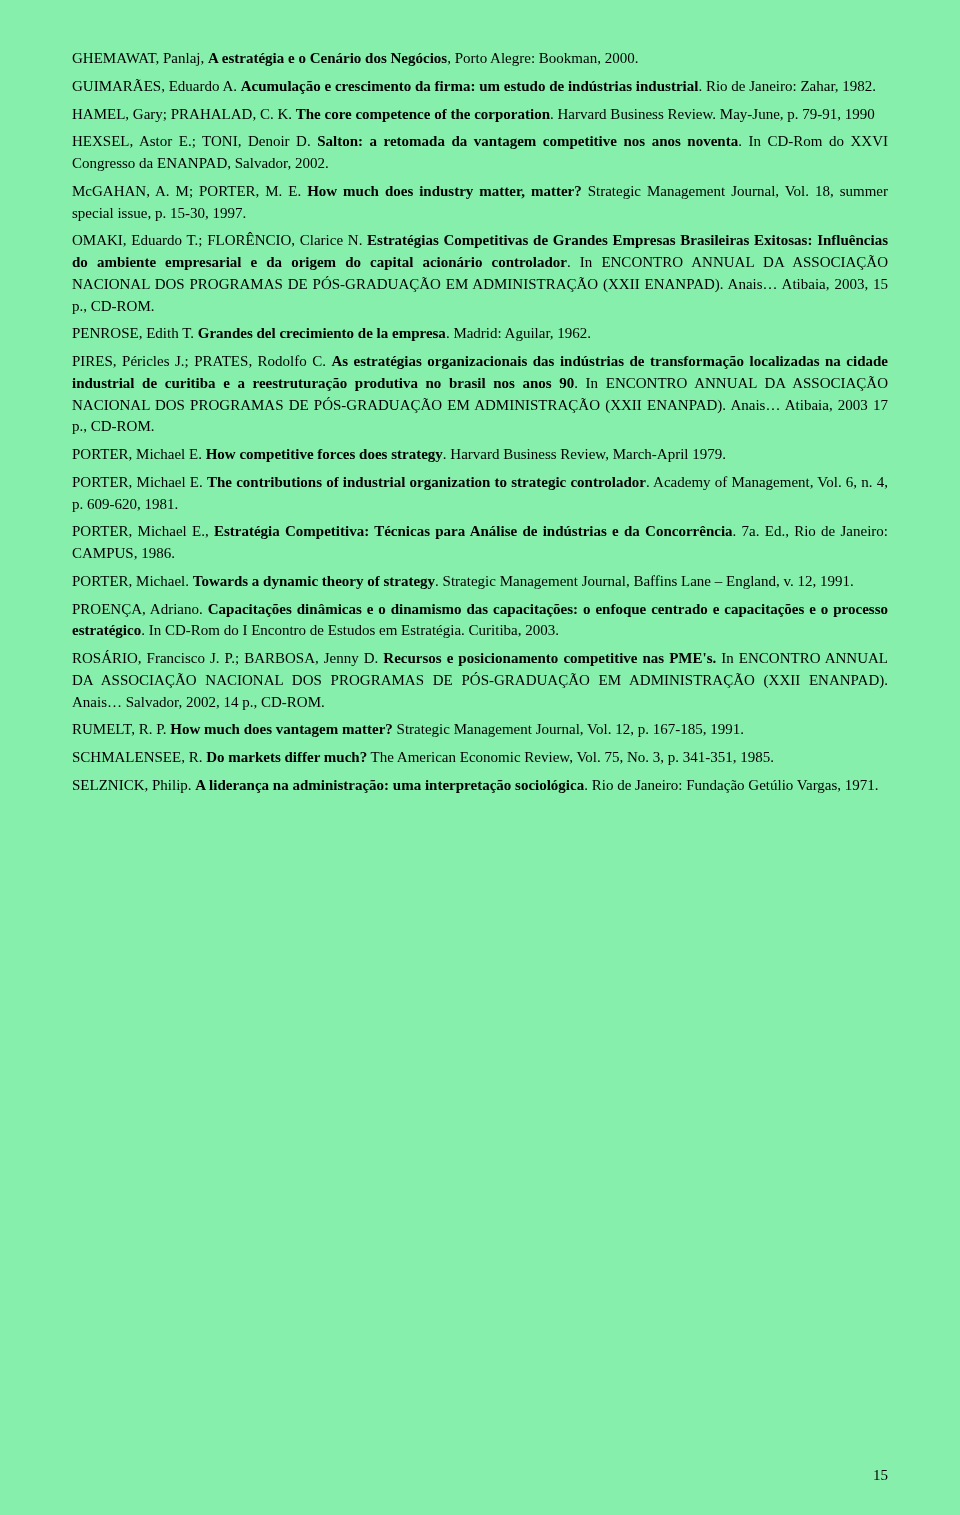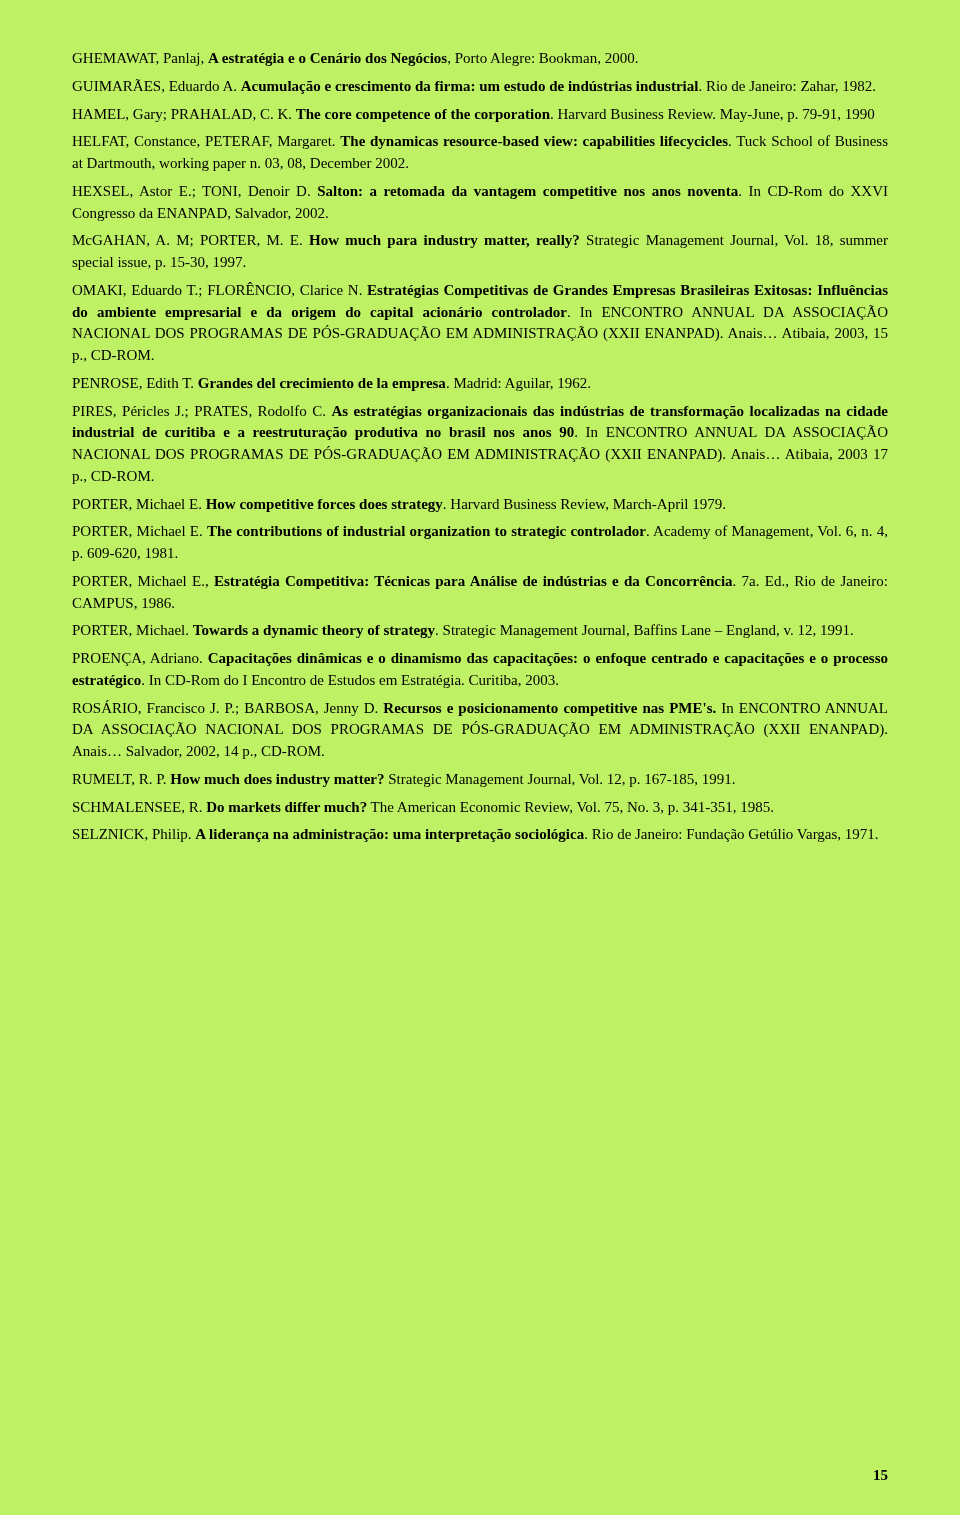--- a/index.html
+++ b/index.html
@@ -14,38 +14,37 @@
       font-size: 15px;
       line-height: 1.45;
       color: #000;
     }
 
     .page {
       width: 960px;
       min-height: 1515px;
       padding: 48px 72px 60px 72px;
       position: relative;
-      background: #bef264;
+      background: #86efac;
     }
 
     .content {
       text-align: justify;
     }
 
     p {
       margin-bottom: 6px;
       text-indent: 0;
     }
 
     .page-number {
       position: absolute;
       bottom: 28px;
       right: 72px;
       font-size: 15px;
-      font-weight: bold;
     }
   </style>
 </head>
 <body>
 
 <div class="page">
   <div class="content">
 
     <p>
       GHEMAWAT, Panlaj, <strong>A estratégia e o Cenário dos Negócios</strong>, Porto Alegre: Bookman, 2000.
@@ -53,30 +52,27 @@
 
 
     <p>
       GUIMARÃES, Eduardo A. <strong>Acumulação e crescimento da firma: um estudo de indústrias industrial</strong>. Rio de Janeiro: Zahar, 1982.
     </p>
 
     <p>
       HAMEL, Gary; PRAHALAD, C. K. <strong>The core competence of the corporation</strong>. Harvard Business Review. May-June, p. 79-91, 1990
     </p>
 
-    <p>
-      HELFAT, Constance, PETERAF, Margaret. <strong>The dynamicas resource-based view: capabilities lifecycicles</strong>. Tuck School of Business at Dartmouth, working paper n. 03, 08, December 2002.
-    </p>
 
     <p>
       HEXSEL, Astor E.; TONI, Denoir D. <strong>Salton: a retomada da vantagem competitive nos anos noventa</strong>. In CD-Rom do XXVI Congresso da ENANPAD, Salvador, 2002.
     </p>
 
     <p>
-      McGAHAN, A. M; PORTER, M. E. <strong>How much para industry matter, really?</strong> Strategic Management Journal, Vol. 18, summer special issue, p. 15-30, 1997.
+      McGAHAN, A. M; PORTER, M. E. <strong>How much does industry matter, matter?</strong> Strategic Management Journal, Vol. 18, summer special issue, p. 15-30, 1997.
     </p>
 
     <p>
       OMAKI, Eduardo T.; FLORÊNCIO, Clarice N. <strong>Estratégias Competitivas de Grandes Empresas Brasileiras Exitosas: Influências do ambiente empresarial e da origem do capital acionário controlador</strong>. In ENCONTRO ANNUAL DA ASSOCIAÇÃO NACIONAL DOS PROGRAMAS DE PÓS-GRADUAÇÃO EM ADMINISTRAÇÃO (XXII ENANPAD). Anais… Atibaia, 2003, 15 p., CD-ROM.
     </p>
 
     <p>
       PENROSE, Edith T. <strong>Grandes del crecimiento de la empresa</strong>. Madrid: Aguilar, 1962.
     </p>
 
@@ -103,21 +99,21 @@
 
     <p>
       PROENÇA, Adriano. <strong>Capacitações dinâmicas e o dinamismo das capacitações: o enfoque centrado e capacitações e o processo estratégico</strong>. In CD-Rom do I Encontro de Estudos em Estratégia. Curitiba, 2003.
     </p>
 
     <p>
       ROSÁRIO, Francisco J. P.; BARBOSA, Jenny D. <strong>Recursos e posicionamento competitive nas PME's.</strong> In ENCONTRO ANNUAL DA ASSOCIAÇÃO NACIONAL DOS PROGRAMAS DE PÓS-GRADUAÇÃO EM ADMINISTRAÇÃO (XXII ENANPAD). Anais… Salvador, 2002, 14 p., CD-ROM.
     </p>
 
     <p>
-      RUMELT, R. P. <strong>How much does industry matter?</strong> Strategic Management Journal, Vol. 12, p. 167-185, 1991.
+      RUMELT, R. P. <strong>How much does vantagem matter?</strong> Strategic Management Journal, Vol. 12, p. 167-185, 1991.
     </p>
 
     <p>
       SCHMALENSEE, R. <strong>Do markets differ much?</strong> The American Economic Review, Vol. 75, No. 3, p. 341-351, 1985.
     </p>
 
     <p>
       SELZNICK, Philip. <strong>A liderança na administração: uma interpretação sociológica</strong>. Rio de Janeiro: Fundação Getúlio Vargas, 1971.
     </p>
 

